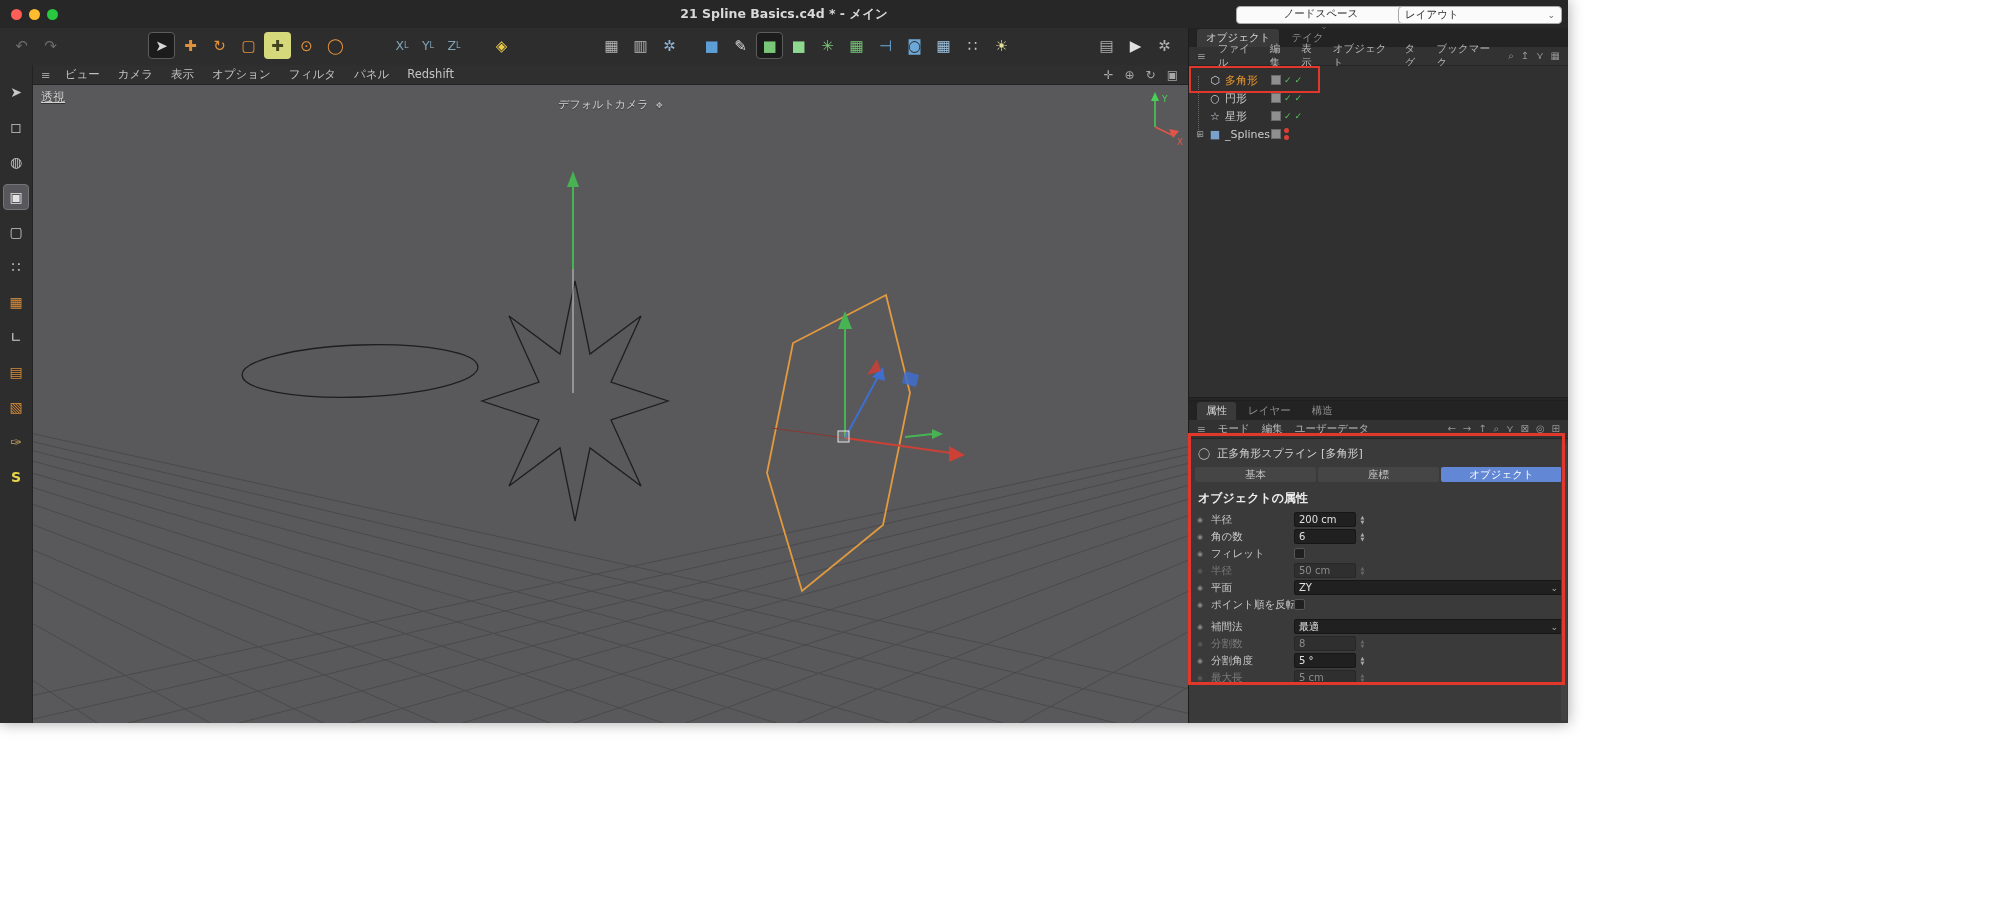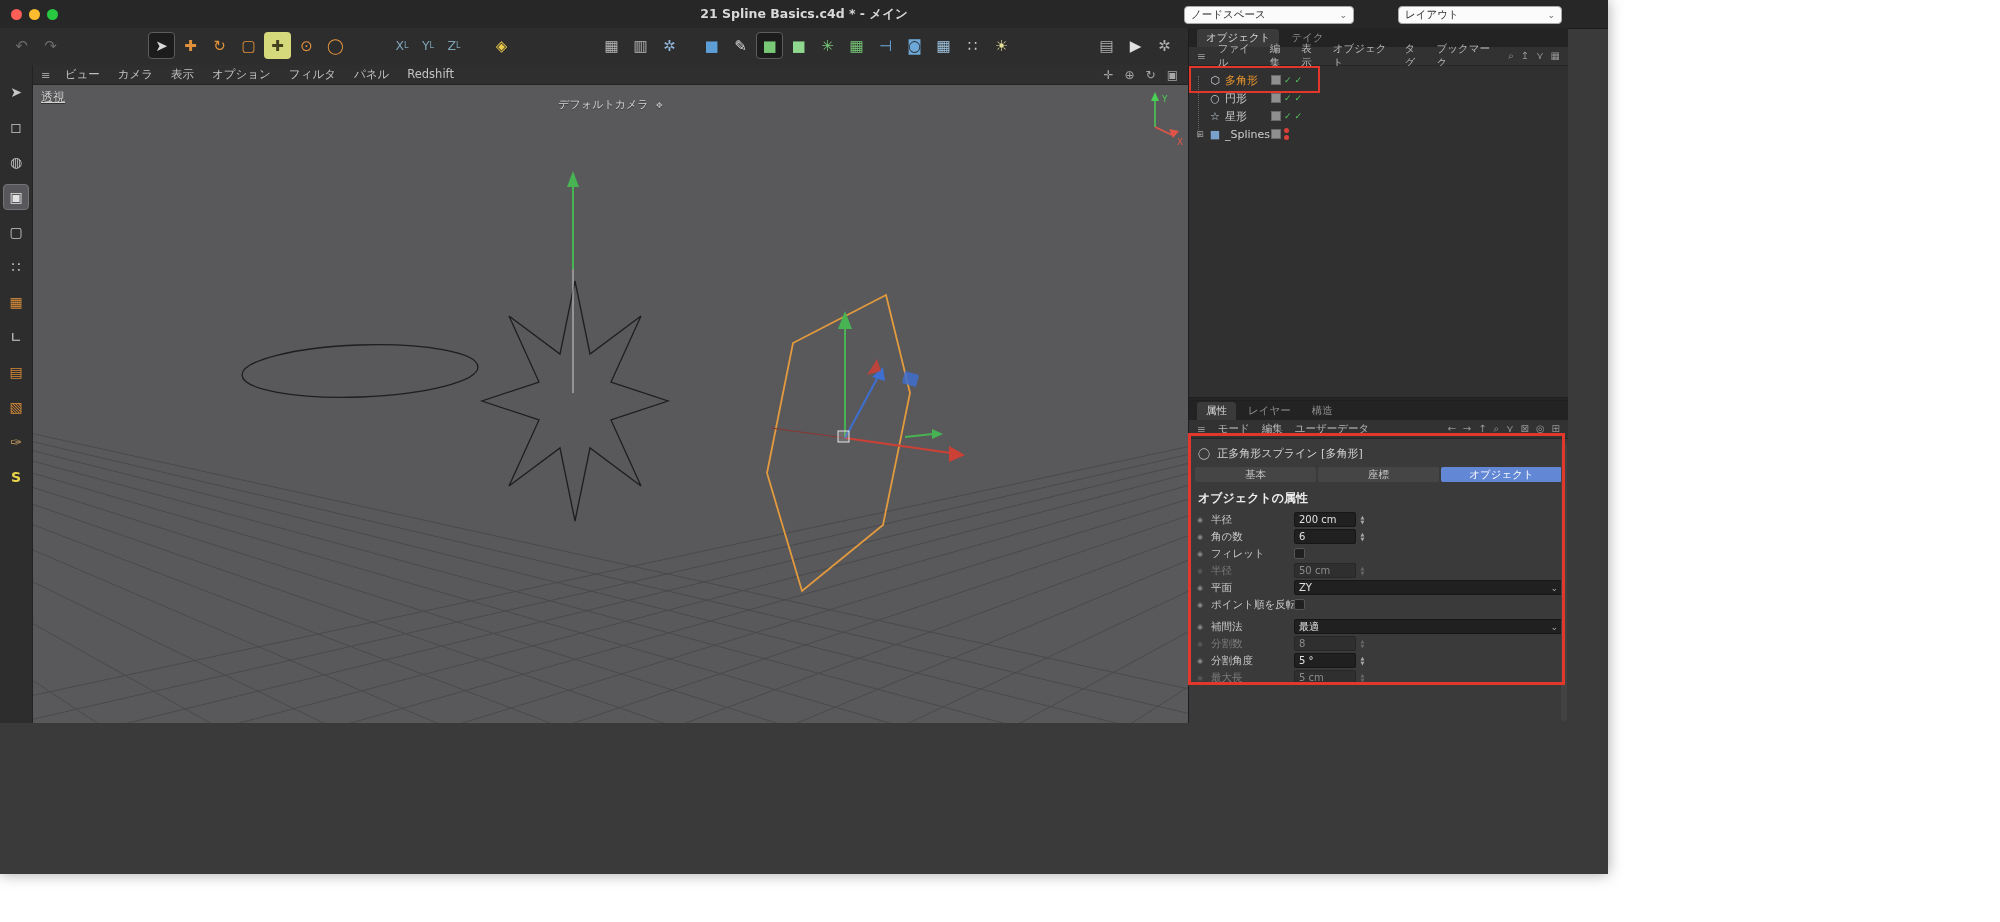--- a/index.html
+++ b/index.html
@@ -1,29 +1,29 @@
 <!DOCTYPE html>
 <html><head>
 <meta charset="utf-8">
 <style>
   html,body{margin:0;padding:0;background:#ffffff;width:2000px;height:922px;
     font-family:"DejaVu Sans","Liberation Sans",sans-serif;-webkit-font-smoothing:antialiased;}
-  .window{position:absolute;left:0;top:0;width:1568px;height:874px;background:#3a3a3a;overflow:hidden;
-    box-shadow:0 0 14px rgba(0,0,0,.35);padding-left:40px;}
+  .window{position:absolute;left:0;top:0;width:1568px;height:723px;background:#3a3a3a;overflow:hidden;
+    box-shadow:0 0 14px rgba(0,0,0,.35);}
   
   .titlebar{position:absolute;left:0;top:0;width:100%;height:28px;background:#272727;border-bottom:1px solid #1b1b1b;}
   .tl{position:absolute;top:9px;width:11px;height:11px;border-radius:50%;}
   .tl.close{left:11px;background:#ff5f57;}
   .tl.min{left:29px;background:#febc2e;}
   .tl.zoom{left:47px;background:#28c840;}
   .window-title{position:absolute;left:0;right:0;top:0;height:28px;line-height:28px;text-align:center;
     color:#d9d9d9;font-size:12.5px;font-weight:bold;}
   .tb-dd{position:absolute;top:6px;height:16px;background:#fbfbfb;border:1px solid #a9a9a9;border-radius:4px;
     font-size:10.5px;color:#2e2e2e;display:flex;align-items:center;justify-content:space-between;padding:0 6px;z-index:5;}
-  #dd-nodespace{left:1184px;width:156px;}
+  #dd-nodespace{left:1236px;width:156px;flex-direction:column;}
   #dd-layout{left:1398px;width:150px;}
   .tb-dd .chev{color:#666;font-size:9px;margin-left:6px;}
   
   .toolbar{position:absolute;left:0;top:28px;width:1188px;height:37px;background:#2d2d2d;border-bottom:1px solid #212121;}
   .tgroup{position:absolute;top:4px;display:flex;gap:2px;align-items:center;}
   #tg-history{left:8px;}  #tg-tools{left:148px;}  #tg-axis{left:390px;}
   #tg-coord{left:488px;}  #tg-render{left:598px;} #tg-create{left:698px;} #tg-right{left:1093px;}
   .tbtn{width:27px;height:27px;border-radius:4px;display:flex;align-items:center;justify-content:center;
     font-size:15px;color:#b9b9b9;box-sizing:border-box;}
   .tbtn.dim{color:#6d6d6d;}

